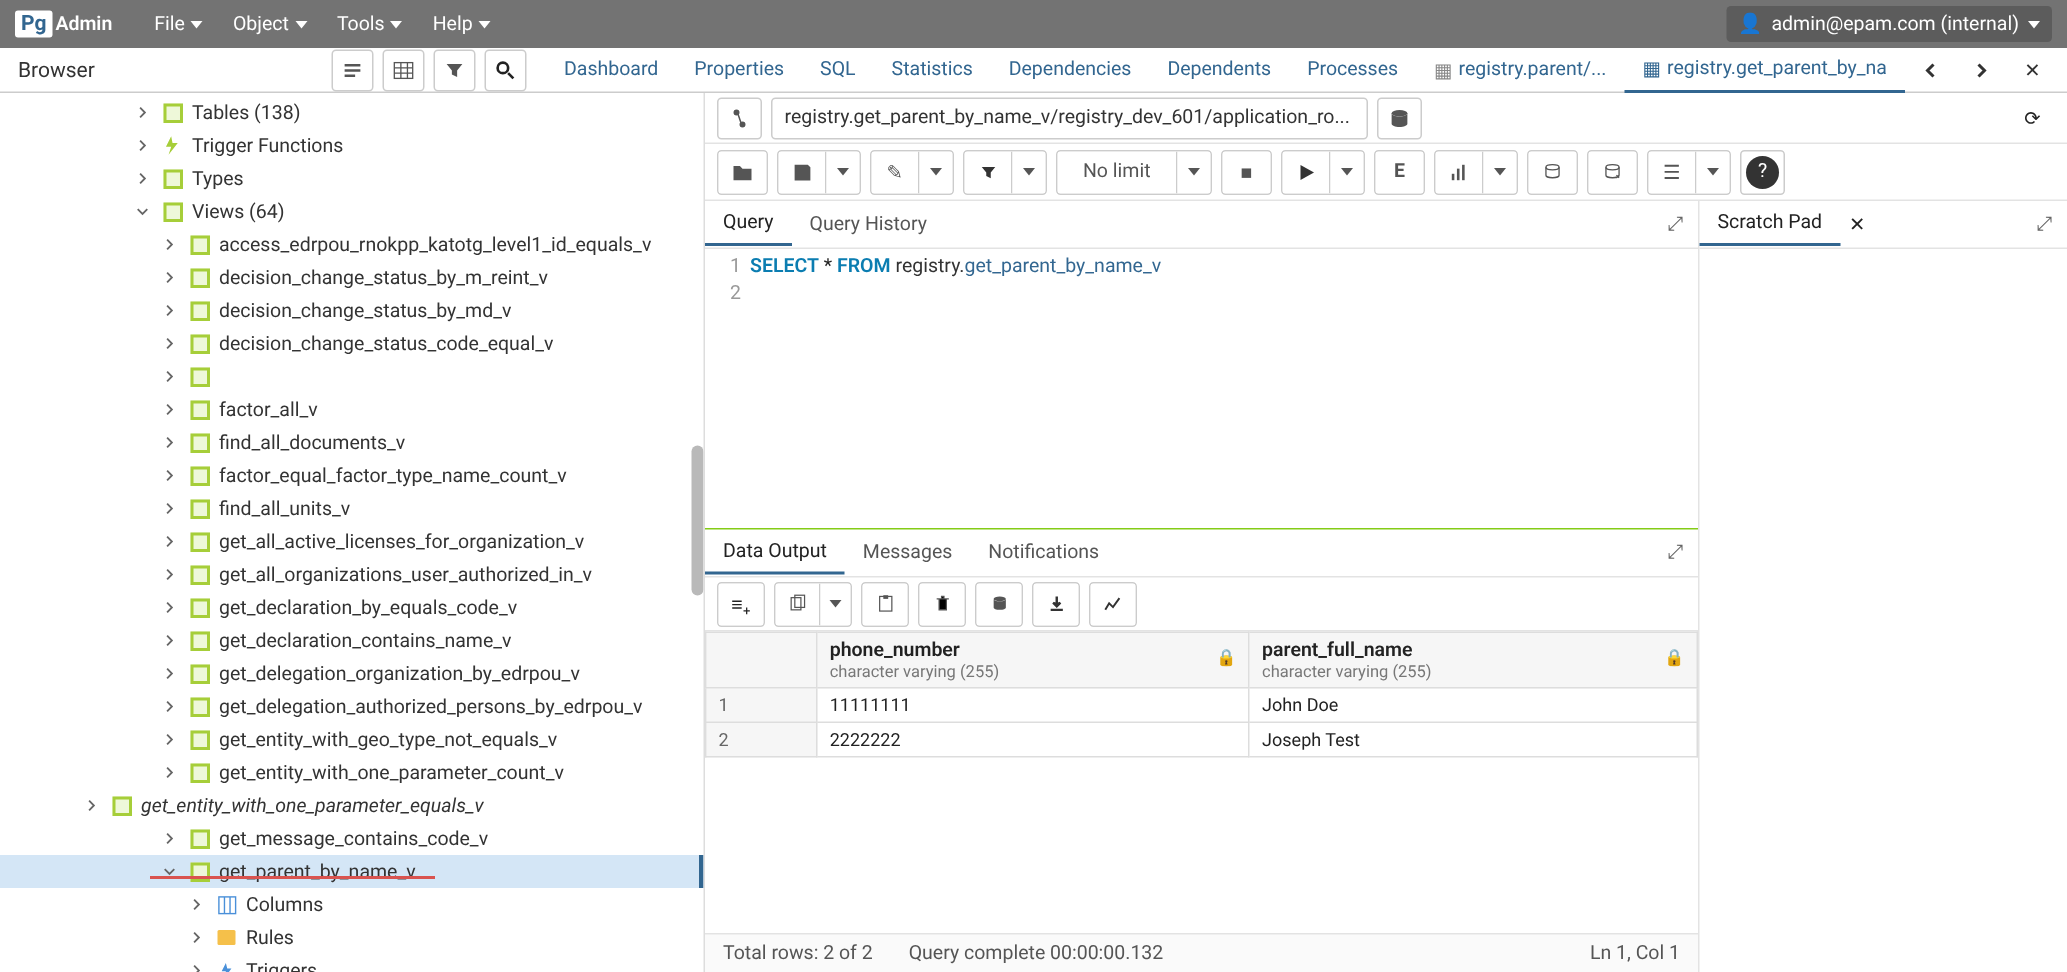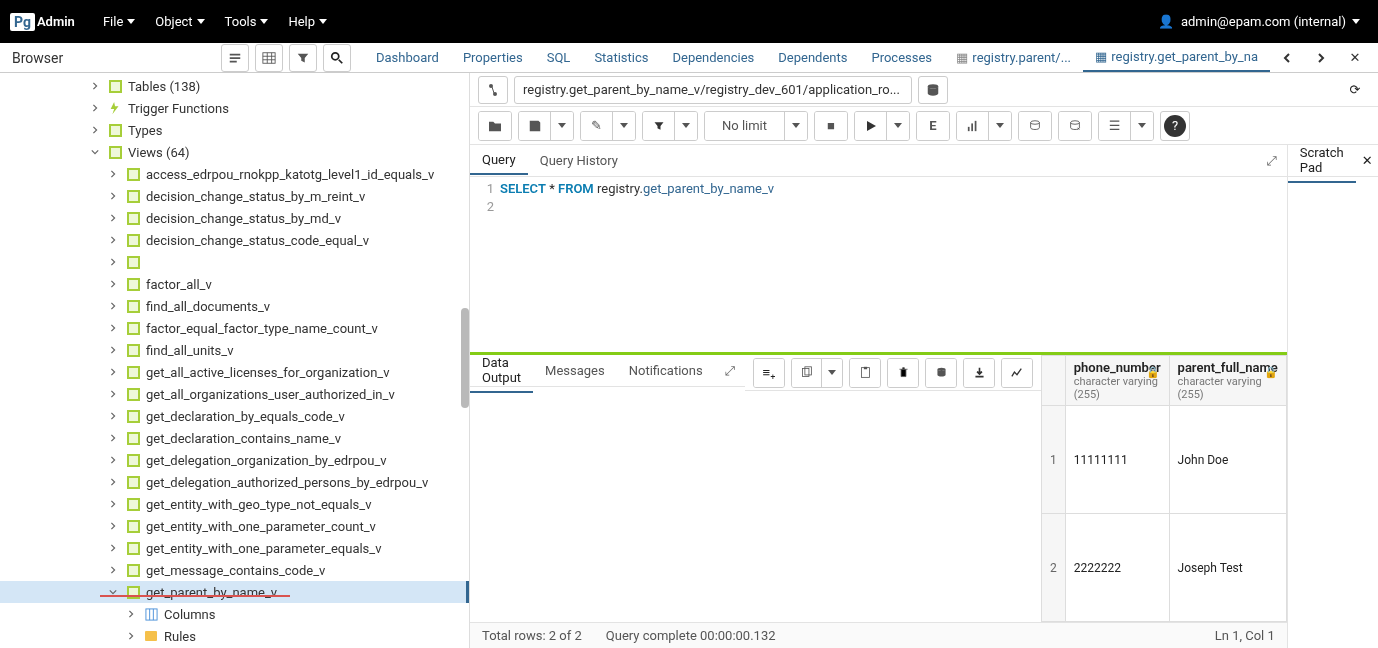--- a/index.html
+++ b/index.html
@@ -1,17 +1,17 @@
 <!DOCTYPE html>
 <html><head>
 <meta charset="utf-8">
 <style>
 *{box-sizing:border-box;margin:0;padding:0;font-family:-apple-system,BlinkMacSystemFont,"Segoe UI",Roboto,sans-serif;font-size:13px}
 body{width:1378px;height:648px;overflow:hidden;display:flex;flex-direction:column;background:#fff;color:#222}
-.topbar{background:#000000;height:43px;display:flex;align-items:center;padding:0 10px;color:#fff}
+.topbar{background:#737373;height:32px;display:flex;align-items:center;padding:0 10px;color:#fff}
 .logo{display:flex;align-items:center;font-weight:600;font-size:16px;margin-right:18px}
 .logo-box{background:#fff;color:#326690;padding:1px 4px;border-radius:2px;margin-right:2px;font-weight:700;font-size:14px}
 .menu-item{padding:5px 10px;cursor:pointer;display:flex;align-items:center;gap:4px;color:#fff}
 .topbar-right{margin-left:auto;display:flex;align-items:center;gap:6px;padding:4px 8px;background:rgba(0,0,0,.2);border-radius:3px;cursor:pointer}
 .chev{width:0;height:0;border-left:4px solid transparent;border-right:4px solid transparent;border-top:5px solid currentColor}
 .secondbar{height:30px;display:flex;align-items:center;border-bottom:1px solid #ccc}
 .browser-label{padding:0 12px;font-size:14px;color:#333}
 .secondbar-icons{margin-left:auto;display:flex;align-items:center}
 .sb-btn{width:28px;height:28px;display:flex;align-items:center;justify-content:center;border:1px solid #ccc;border-radius:3px;margin:0 3px;cursor:pointer;color:#333}
 .tabs{display:flex;gap:0;margin-left:10px;overflow:hidden}
@@ -50,21 +50,21 @@
 .code{flex:1;display:flex;font-family:Menlo,Consolas,monospace;font-size:13px}
 .gutter{width:30px;text-align:right;color:#999;padding:4px 6px}
 .gutter div{height:18px}
 .codetext{padding:4px 0;flex:1}
 .codetext .line{height:18px}
 .kw{color:#0b7db1;font-weight:600}
 .kw2{color:#0b7db1;font-weight:600}
 .ident{color:#333}
 .ident2{color:#336791}
 .scratch{width:245px;display:flex;flex-direction:column}
-.output{height:270px;display:flex;flex-direction:row;border-top:3px solid #84cc16}
+.output{height:270px;display:flex;flex-direction:column;border-top:1px solid #84cc16}
 .otabs{display:flex;align-items:center;height:32px;border-bottom:1px solid #e3e3e3}
 .obar{height:36px;display:flex;align-items:center;gap:6px;padding:3px 8px;border-bottom:1px solid #e3e3e3}
 .ogrp{display:flex;border:1px solid #ccc;border-radius:3px;overflow:hidden}
 .obtn{height:28px;min-width:30px;display:flex;align-items:center;justify-content:center;cursor:pointer;background:#fff;border-right:1px solid #ccc}
 .obtn:last-child{border-right:none}
 table.data{border-collapse:collapse}
 table.data th,table.data td{border:1px solid #ddd;padding:4px 8px;text-align:left;font-size:12px}
 table.data th{background:#f6f6f6;font-weight:400}
 .col-header{display:flex;flex-direction:column;position:relative}
 .col-name{font-weight:600}
@@ -394,21 +394,21 @@
           <span class="expand">
             <svg width="8" height="8" viewBox="0 0 10 10">
               <path d="M3 1l4 4-4 4" fill="none" stroke="#666" stroke-width="1.5"></path>
             </svg>
           </span>
           <span class="node-icon">
             <span class="sq"></span>
           </span>
           <span class="tree-label">get_entity_with_one_parameter_count_v</span>
         </div>
-        <div class="tree-row" style="padding-left: 106px;">
+        <div class="tree-row" style="padding-left: 54px; font-style: italic;">
           <span class="expand">
             <svg width="8" height="8" viewBox="0 0 10 10">
               <path d="M3 1l4 4-4 4" fill="none" stroke="#666" stroke-width="1.5"></path>
             </svg>
           </span>
           <span class="node-icon">
             <span class="sq"></span>
           </span>
           <span class="tree-label">get_entity_with_one_parameter_equals_v</span>
         </div>

